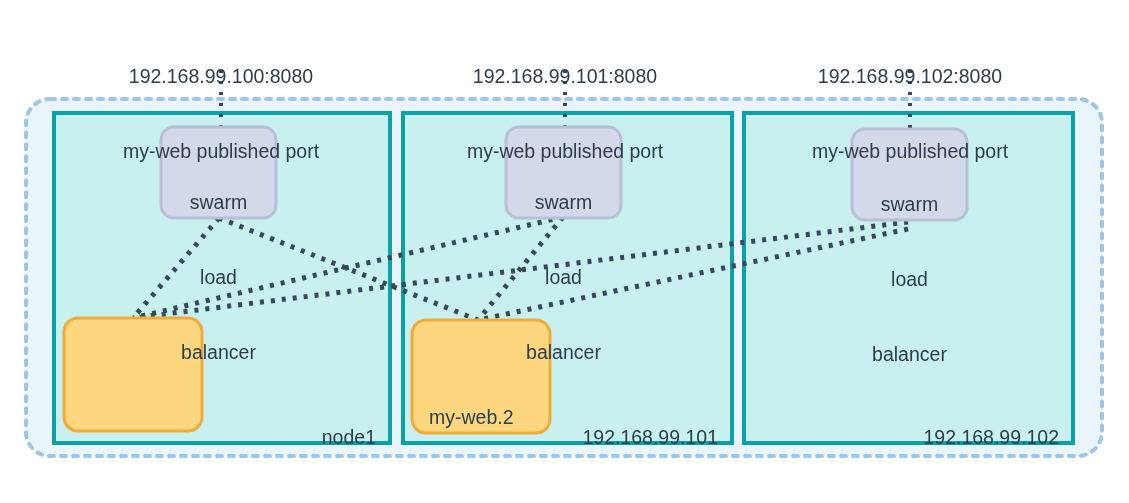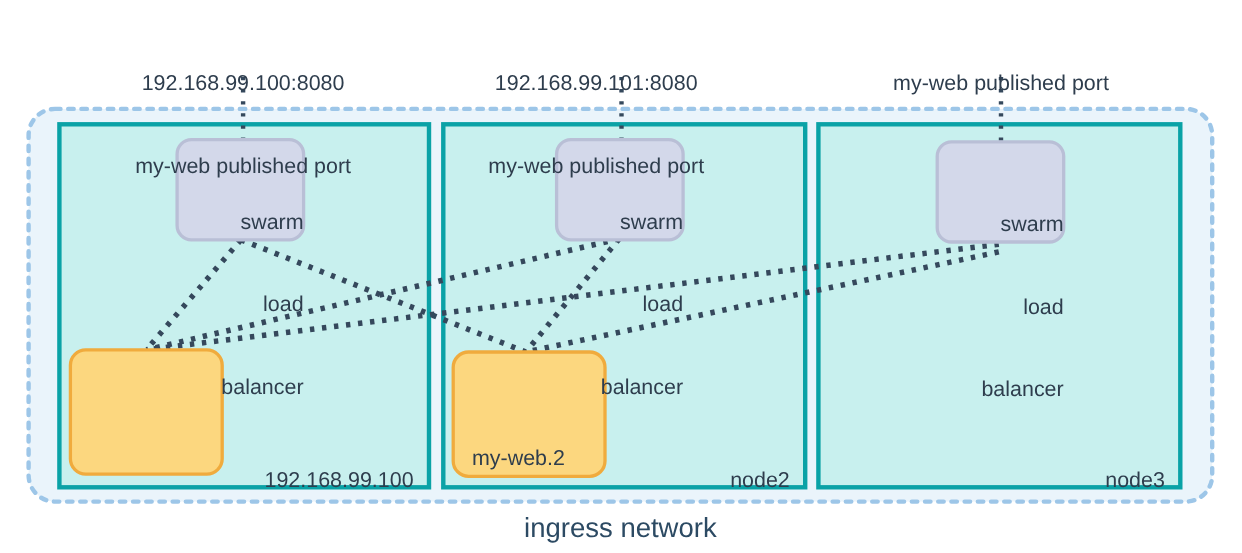--- a/index.html
+++ b/index.html
@@ -1,21 +1,21 @@
 <!DOCTYPE html>
 <html><head>
 <meta charset="utf-8">
 <style>
   html,body{margin:0;padding:0;background:#ffffff;}
   body{width:1129px;height:503px;font-family:"Liberation Sans",sans-serif;overflow:hidden;}
   #stage{position:relative;width:1129px;height:353px;}
   svg#canvas{position:absolute;left:0;top:0;width:1129px;height:503px;}
   .txt{position:absolute;color:#2e3d4d;text-align:center;line-height:1.28;white-space:pre;}
   .port-label{font-size:19.5px;}
-  .lb-label{font-size:19.5px;text-align:right;}
+  .lb-label{font-size:19.5px;}
   .task-label{font-size:19.5px;text-align:left;}
   .node-label{font-size:19.5px;text-align:right;}
   .ingress-label{font-size:25px;color:#2c4a63;}
 </style>
 </head>
 <body>
 
 <div id="stage">
 
   <svg id="canvas" xmlns="http://www.w3.org/2000/svg">
@@ -44,25 +44,26 @@
     <rect x="852" y="129" width="115" height="91" rx="13" ry="13" fill="#d3d8ea" stroke="#b9bfd6" stroke-width="3"></rect>
 
     <rect x="64" y="318" width="138" height="113" rx="14" ry="14" fill="#fcd77f" stroke="#f0ab3d" stroke-width="3"></rect>
     <rect x="412" y="320" width="138" height="113" rx="14" ry="14" fill="#fcd77f" stroke="#f0ab3d" stroke-width="3"></rect>
   </svg>
 
   <div class="txt port-label" style="left:101px;top:14px;width:240px;">
     <div>192.168.99.100:8080</div>
     <div>my-web published port</div>
   </div>
-  <div class="txt port-label" style="left:422px;top:14px;width:240px;">
+  <div class="txt port-label" style="left:445px;top:14px;width:240px;">
     <div>192.168.99.101:8080</div>
     <div>my-web published port</div>
   </div>
   <div class="txt port-label" style="left:790px;top:14px;width:240px;">
+    <div>192.168.99.102:8080</div>
     <div>my-web published port</div>
   </div>
 
   <div class="txt lb-label" style="left:161px;top:140px;width:115px;">
     <div>swarm</div>
     <div>load</div>
     <div>balancer</div>
   </div>
   <div class="txt lb-label" style="left:506px;top:140px;width:115px;">
     <div>swarm</div>
@@ -75,26 +76,24 @@
     <div>balancer</div>
   </div>
 
   <div class="txt task-label" style="left:80px;top:353px;width:130px;">
   </div>
   <div class="txt task-label" style="left:429px;top:355px;width:130px;">
     <div>my-web.2</div>
   </div>
 
   <div class="txt node-label" style="left:150px;top:375px;width:226px;">
+    <div>node1</div>
     <div>192.168.99.100</div>
   </div>
   <div class="txt node-label" style="left:492px;top:375px;width:226px;">
-    <div>node2</div>
     <div>192.168.99.101</div>
   </div>
   <div class="txt node-label" style="left:833px;top:375px;width:226px;">
-    <div>node3</div>
     <div>192.168.99.102</div>
   </div>
 
-  <div class="txt ingress-label" style="left:414px;top:464px;width:300px;">ingress network</div>
 
 </div>
 
 </body></html>

